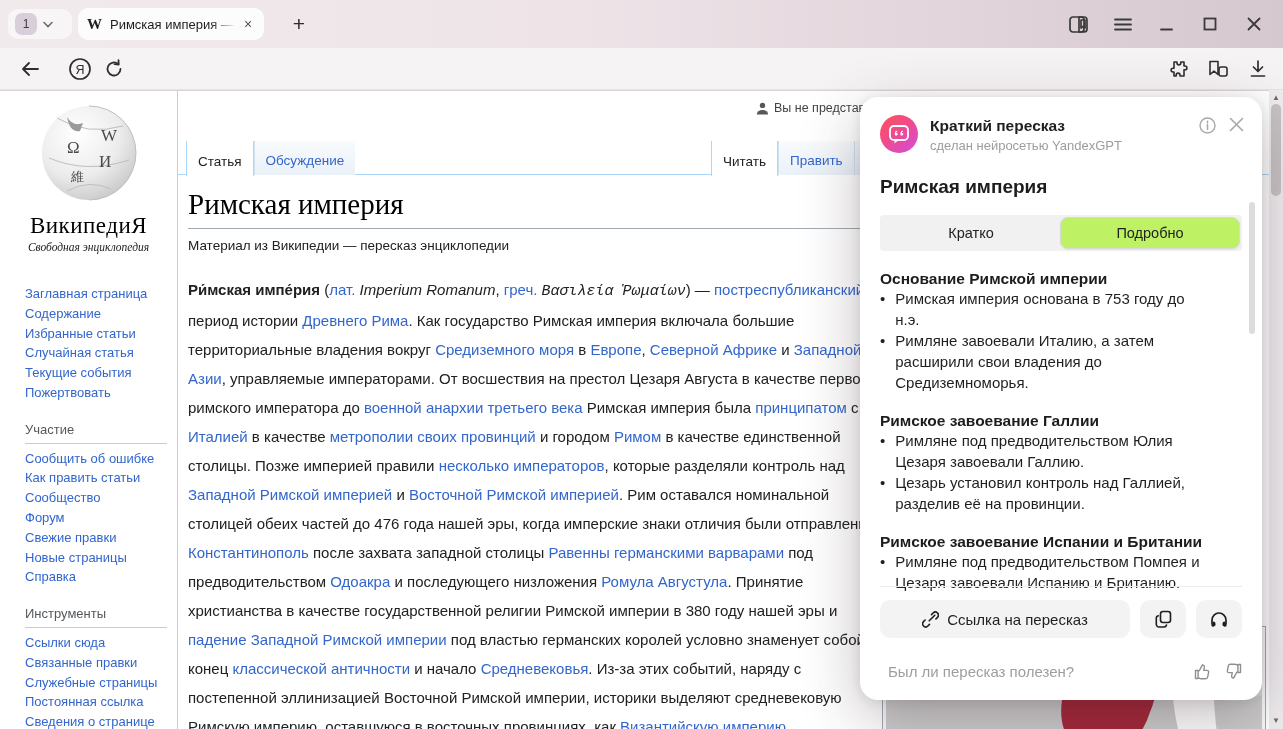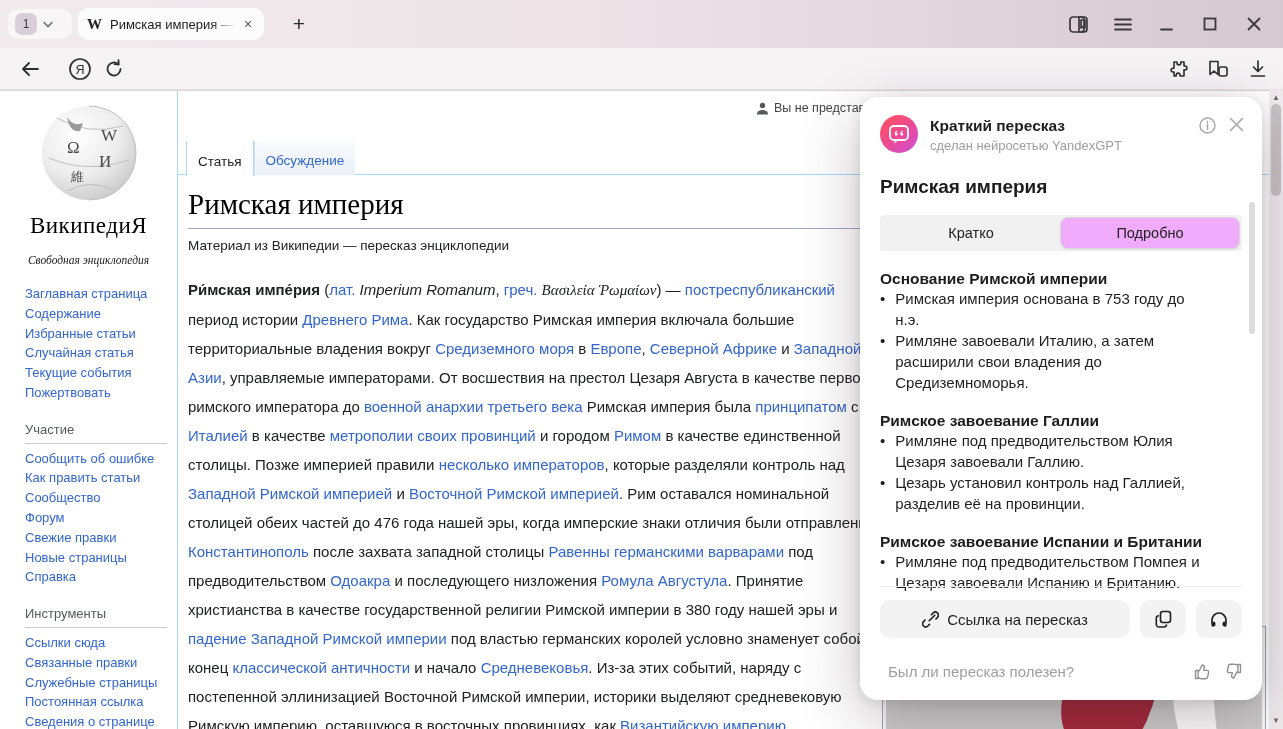--- a/index.html
+++ b/index.html
@@ -41,41 +41,41 @@
     background:linear-gradient(90deg,#fa4669,#d44bd4 85%,#c44fe0); display:flex; align-items:center; justify-content:center;
     gap:5px; color:#fff; font-size:13px; }
   .kebab { margin-left:10px; display:flex; flex-direction:column; gap:3px; }
   .kebab i { width:3px; height:3px; border-radius:50%; background:#4a4a4a; }
 
   
   .page { position:absolute; left:0; top:90px; width:1269px; height:639px; background:#fff; overflow:hidden;
     border-top:1px solid #dad4d7; }
   .wlogo { position:absolute; left:0; top:12px; width:177px; text-align:center; }
   .wordmark { font-family:"Liberation Serif",serif; font-size:23px; color:#000; margin-top:6px; letter-spacing:.5px; }
-  .tagline { font-family:"Liberation Serif",serif; font-style:italic; font-size:11.5px; color:#222; margin-top:15px; }
+  .tagline { font-family:"Liberation Serif",serif; font-style:italic; font-size:11.5px; color:#222; margin-top:2px; }
   .sbnav { position:absolute; left:25px; top:193px; width:150px; font-size:13px; line-height:19.8px; }
   .sb-link { color:#3366cc; cursor:pointer; }
   .sb-head { color:#54595d; margin-top:17px; padding-bottom:3px; border-bottom:1px solid #c8ccd1; margin-bottom:5px; width:142px; }
 
   .content { position:absolute; left:177px; top:0; right:0; bottom:0; border-left:1px solid #a7d7f9; background:#fff; }
   .userline { position:absolute; left:578px; top:10px; display:flex; align-items:center; gap:5px; font-size:12.5px; color:#444; white-space:nowrap; }
   .wtabs-row { position:absolute; left:0; top:50px; right:0; height:34px; border-bottom:1px solid #a7d7f9; }
   .wtab { position:relative; float:left; height:34px; padding:0 11px; font-size:13.5px; display:flex; align-items:flex-end; padding-bottom:7px;
     background:linear-gradient(#f9fbfd,#eaf1f8); color:#3366cc; border-left:1px solid #cfe3f3; white-space:nowrap; }
   .wtab.active { background:#fff; color:#222; border-left:1px solid #a7d7f9; border-right:1px solid #a7d7f9; height:35px; z-index:2; }
   .wtabs-left { position:absolute; left:8px; top:0; }
   .wtabs-right { position:absolute; left:533px; top:0; }
   .article { position:absolute; left:0; top:85px; right:0; bottom:0; padding:12px 0 0 10px; }
   .atitle { font-family:"Liberation Serif",serif; font-size:29px; color:#000; padding-bottom:7px;
     border-bottom:1px solid #a2a9b1; width:1060px; font-weight:normal; }
   .asub { font-size:13.5px; color:#202122; margin-top:9px; }
   .abody { width:694px; margin-top:22px; font-size:15px; line-height:29px; color:#202122; }
   .abody p { margin-bottom:14px; }
   .b { font-weight:bold; } .i { font-style:italic; }
-  .g { font-family:Liberation Serif, serif; }
+  .g { font-family:Liberation Mono, monospace; }
   .wlink { color:#3366cc; cursor:pointer; }
 
   .infobox { position:absolute; left:704px; top:450px; width:384px; border:1px solid #a2a9b1; background:#f8f9fa; padding:3px; }
 
   
   .pagescroll { position:absolute; right:0; top:90px; width:14px; height:639px; background:#f0edef; }
   .pagescroll .thumb { position:absolute; left:2px; top:14px; width:10px; height:92px; background:#c7c3c5; border-radius:5px; }
   .sarrow { position:absolute; left:0; width:14px; font-size:8px; color:#6f6b6d; text-align:center; }
 
   
@@ -83,21 +83,21 @@
     box-shadow:0 18px 60px rgba(60,40,50,.30), 0 2px 12px rgba(0,0,0,.10); padding:18px 20px; }
   .gpt-head { display:flex; gap:12px; align-items:flex-start; }
   .gpt-badge { width:38px; height:38px; border-radius:50%; background:linear-gradient(140deg,#ff5358,#f04a8b 45%,#cf4ede);
     display:flex; align-items:center; justify-content:center; flex:0 0 38px; }
   .gpt-title { font-size:15.5px; font-weight:bold; color:#1f1f1f; margin-top:2px; }
   .gpt-sub { font-size:13px; color:#9d9d9d; margin-top:3px; }
   .gpt-hicons { position:absolute; right:18px; top:20px; display:flex; gap:13px; }
   .gpt-h1 { font-size:19px; font-weight:bold; color:#1c1c1c; margin:23px 0 0; }
   .seg { margin-top:17px; height:36px; background:#f1f1f1; border-radius:4px; display:flex; padding:2px; }
   .seg > div { flex:1; display:flex; align-items:center; justify-content:center; font-size:14.5px; color:#222; border-radius:8px; }
-  .seg .sel { background:#f0abfc; border:1px solid #d8d8d8; box-shadow:0 1px 2px rgba(0,0,0,.06); }
+  .seg .sel { background:#bef264; border:1px solid #d8d8d8; box-shadow:0 1px 2px rgba(0,0,0,.06); }
   .gpt-sec-h { font-size:15.5px; font-weight:bold; color:#1d1d1d; margin-top:19px; }
   .bullet { display:flex; gap:10px; font-size:15px; line-height:21px; color:#1f1f1f; width:330px; }
   .bullet::before { content:"•"; color:#1f1f1f; flex:0 0 auto; }
   .gpt-div { position:absolute; left:20px; right:20px; bottom:113px; border-top:1px solid #ececec; }
   .gpt-btns { position:absolute; left:20px; right:20px; bottom:62px; display:flex; gap:10px; height:38px; }
   .btn-link { flex:1; background:#f3f3f3; border-radius:10px; display:flex; align-items:center; justify-content:center; gap:8px;
     font-size:15px; color:#1f1f1f; }
   .btn-sq { flex:0 0 46px; background:#f3f3f3; border-radius:10px; display:flex; align-items:center; justify-content:center; }
   .gpt-feed { position:absolute; left:28px; right:20px; bottom:20px; display:flex; align-items:center; }
   .feed-q { font-size:15px; color:#9e9e9e; flex:1; }
@@ -275,20 +275,25 @@
           <path d="M.8 12.5 a5.7 4.6 0 0 1 11.4 0 z" fill="#54595d"></path>
         </svg>
         <span>Вы не представились системе</span>
       </div>
 
       <div class="wtabs-row">
         <div class="wtabs-left">
           <div class="wtab active">Статья</div>
           <div class="wtab">Обсуждение</div>
         </div>
+        <div class="wtabs-right">
+          <div class="wtab active">Читать</div>
+          <div class="wtab">Править</div>
+          <div class="wtab">Править код</div>
+        </div>
       </div>
 
       <div class="article">
         <h1 class="atitle">Римская империя</h1>
         <div class="asub">Материал из Википедии — пересказ энциклопедии</div>
         <div class="abody">
           <p><span class="b">Ри́мская импе́рия</span><span> (</span><span class="wlink">лат.</span><span> </span><span class="i">Imperium Romanum</span><span>, </span><span class="wlink">греч.</span><span> </span><span class="i g">Βασιλεία Ῥωμαίων</span><span>) — </span><span class="wlink">постреспубликанский</span><span> период истории </span><span class="wlink">Древнего Рима</span><span>. Как государство Римская империя включала большие территориальные владения вокруг </span><span class="wlink">Средиземного моря</span><span> в </span><span class="wlink">Европе</span><span>, </span><span class="wlink">Северной Африке</span><span> и </span><span class="wlink">Западной Азии</span><span>, управляемые императорами. От восшествия на престол Цезаря Августа в качестве первого римского императора до </span><span class="wlink">военной анархии третьего века</span><span> Римская империя была </span><span class="wlink">принципатом</span><span> с </span><span class="wlink">Италией</span><span> в качестве </span><span class="wlink">метрополии своих провинций</span><span> и городом </span><span class="wlink">Римом</span><span> в качестве единственной столицы. Позже империей правили </span><span class="wlink">несколько императоров</span><span>, которые разделяли контроль над </span><span class="wlink">Западной Римской империей</span><span> и </span><span class="wlink">Восточной Римской империей</span><span>. Рим оставался номинальной столицей обеих частей до 476 года нашей эры, когда имперские знаки отличия были отправлены в </span><span class="wlink">Константинополь</span><span> после захвата западной столицы </span><span class="wlink">Равенны</span><span> </span><span class="wlink">германскими варварами</span><span> под предводительством </span><span class="wlink">Одоакра</span><span> и последующего низложения </span><span class="wlink">Ромула Августула</span><span>. Принятие христианства в качестве государственной религии Римской империи в 380 году нашей эры и </span><span class="wlink">падение Западной Римской империи</span><span> под властью германских королей условно знаменует собой конец </span><span class="wlink">классической античности</span><span> и начало </span><span class="wlink">Средневековья</span><span>. Из-за этих событий, наряду с постепенной эллинизацией Восточной Римской империи, историки выделяют средневековую Римскую империю, оставшуюся в восточных провинциях, как </span><span class="wlink">Византийскую империю</span><span>.</span></p>
 
         </div>
 

